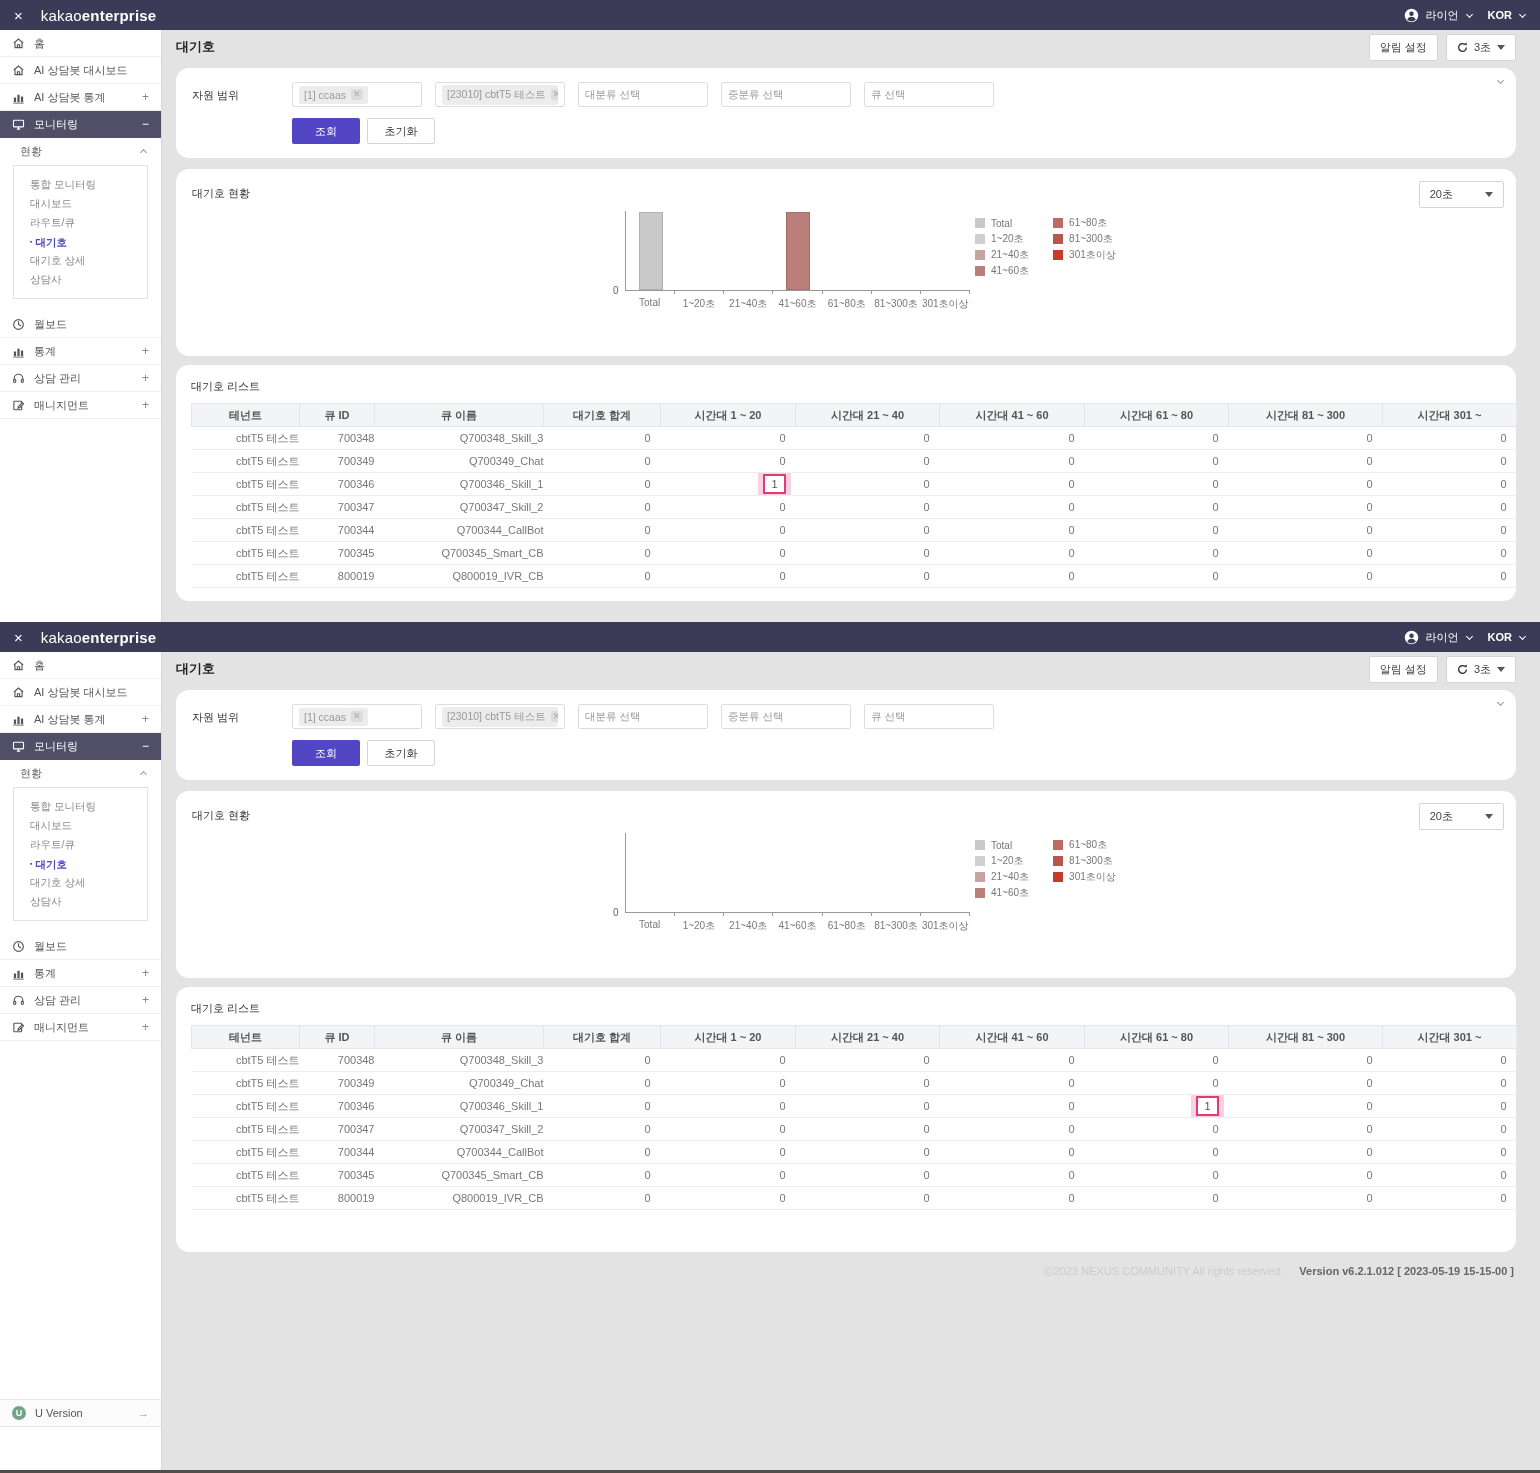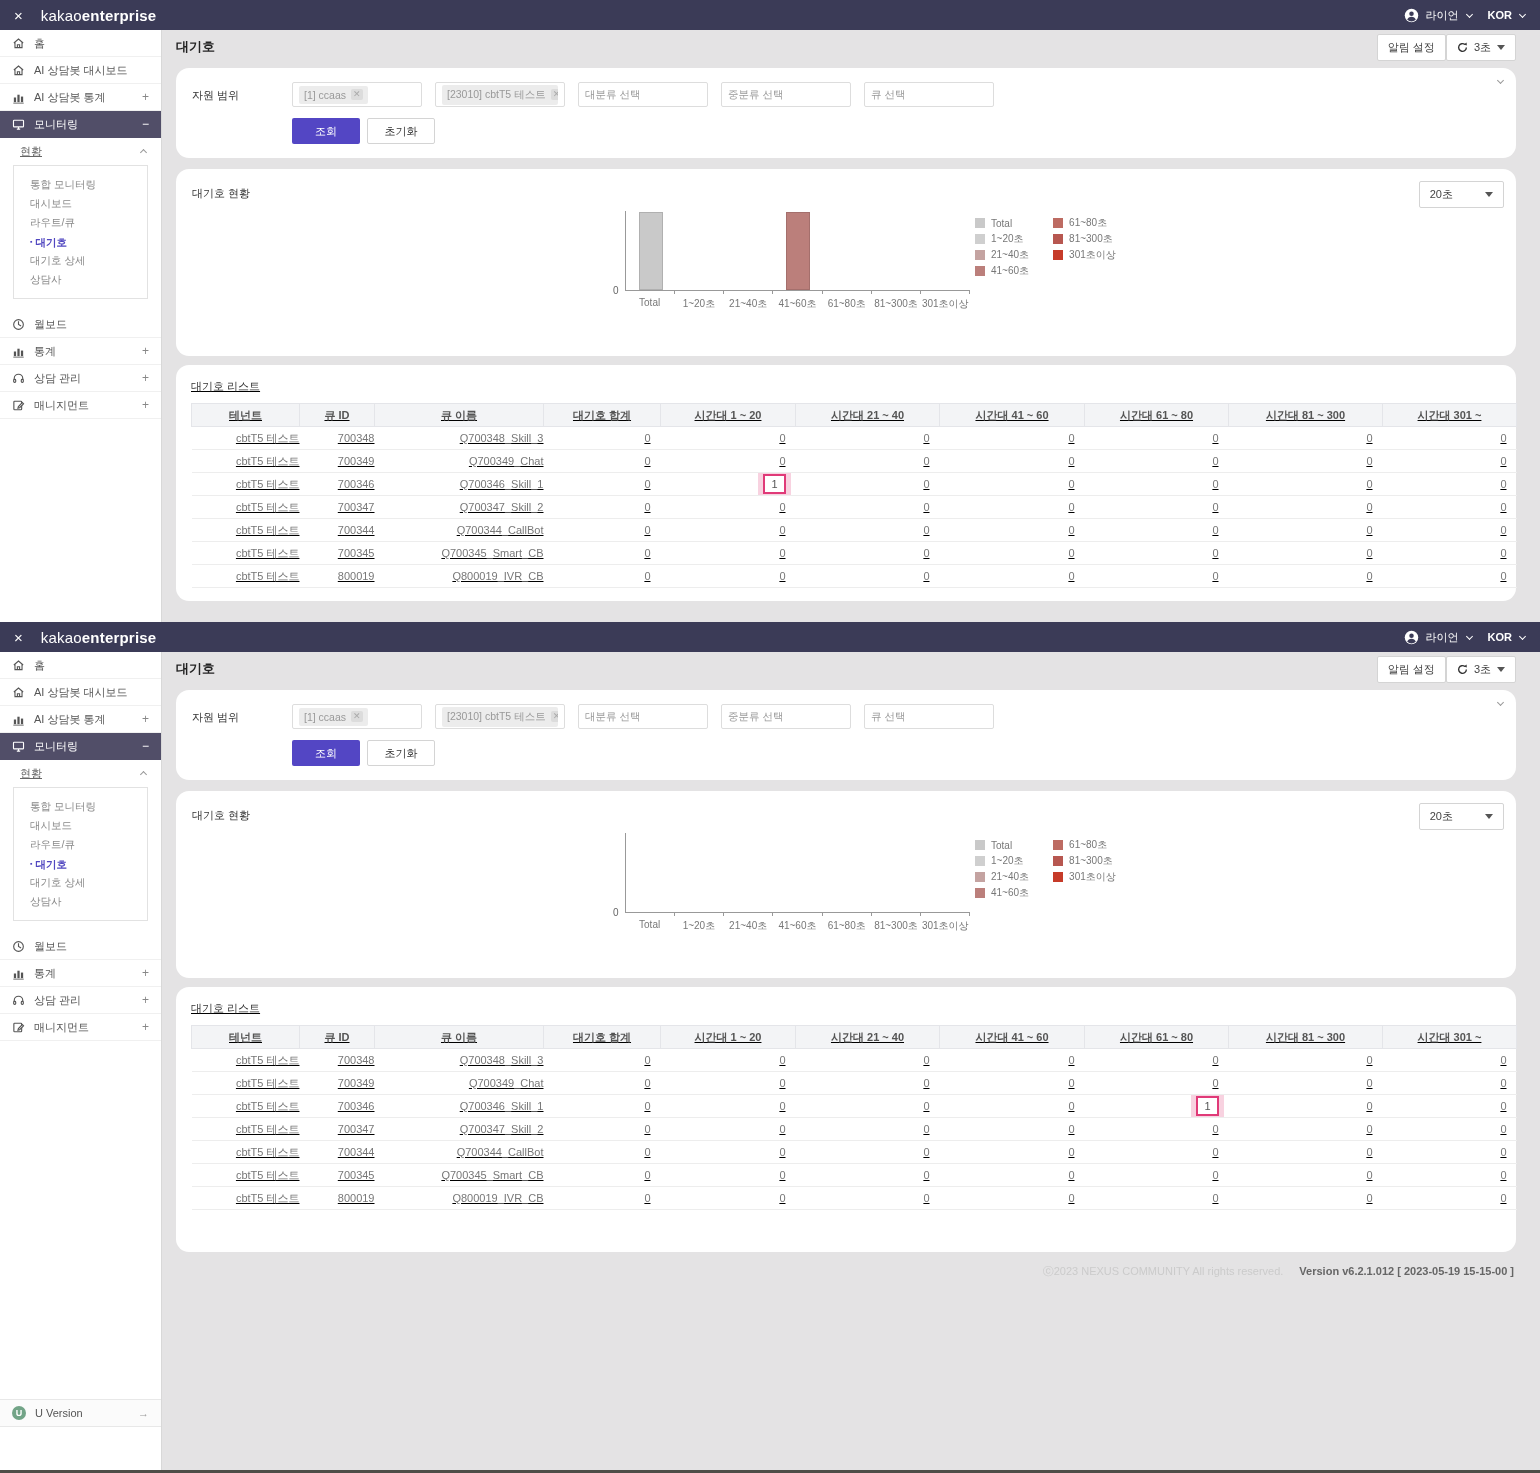--- a/index.html
+++ b/index.html
@@ -27,39 +27,39 @@
   .app-body { flex:1; display:flex; min-height:0; }
   .sidebar { width:162px; flex:0 0 162px; background:#fff; border-right:1px solid #d8d8d8;
              display:flex; flex-direction:column; font-size:11px; color:#555; }
   .nav-item { height:27px; flex:0 0 27px; display:flex; align-items:center; gap:9px;
               padding:0 12px; border-bottom:1px solid #f0f0f0; cursor:pointer; }
   .nav-item svg { width:13px; height:13px; flex:0 0 13px; }
   .nav-expand { margin-left:auto; color:#888; font-size:12px; }
   .nav-item.active { background:#514e68; color:#fff; border-bottom-color:#514e68; }
   .nav-item.active .nav-expand { color:#fff; }
   .section-row { height:26px; flex:0 0 26px; display:flex; align-items:center;
-                 padding:0 14px 0 20px; color:#666;text-decoration:underline; }
+                 padding:0 14px 0 20px; color:#666; }
   .section-row .chev { margin-left:auto; color:#999; }
   .submenu-box { margin:1px 13px 12px 13px; border:1px solid #e2e2e2; padding:9px 0; background:#fff; }
   .submenu-item { height:19px; line-height:19px; padding-left:16px; color:#888;
                   font-size:10.5px; cursor:pointer; white-space:nowrap; }
   .submenu-item.selected { color:#5147c0; font-weight:700; }
   .submenu-item .bullet { font-size:7px; vertical-align:2px; margin-right:3px; }
   .u-record { margin-top:auto; margin-bottom:46px; height:28px; flex:0 0 28px;
               border-top:1px solid #e8e8e8; border-bottom:1px solid #e8e8e8;
               display:flex; align-items:center; gap:9px; padding:0 12px; background:#fbfbfb; }
   .u-badge { width:14px; height:14px; border-radius:50%; background:#72a487; color:#fff;
              font-size:9px; font-weight:700; display:flex; align-items:center; justify-content:center; }
   .u-arrow { margin-left:auto; color:#999; font-size:11px; }
 
   
   .main { flex:1; min-width:0; display:flex; flex-direction:column; padding:0 24px 0 14px; }
   .titlebar { height:34px; flex:0 0 34px; display:flex; align-items:center; }
   .page-title { font-size:13px; font-weight:700; color:#222; }
-  .titlebar-right { margin-left:auto; display:flex; }
+  .titlebar-right { margin-left:auto; display:flex; gap:8px; }
   .btn-white { background:#fff; border:1px solid #d4d4d4; border-radius:2px; font-size:11px;
                color:#444; padding:5px 10px; display:flex; align-items:center; gap:6px; cursor:pointer;
                font-family:inherit; }
   .refresh-btn svg { width:11px; height:11px; }
   .caret-down { width:0; height:0; border-left:4px solid transparent; border-right:4px solid transparent;
                 border-top:5px solid #555; display:inline-block; }
   .panel { background:#fff; border-radius:13px; }
 
   
   .filter-panel { flex:0 0 auto; margin-top:4px; padding:14px 16px 14px 16px; position:relative; }
@@ -91,21 +91,21 @@
   .bar { position:absolute; left:50%; transform:translateX(-50%); bottom:0; width:24px; }
   .zero-label { position:absolute; left:-13px; bottom:-6px; font-size:10px; color:#666; }
   .xlabels { display:flex; width:345px; margin-top:6px; }
   .xlabels span { width:49.28px; text-align:center; font-size:10px; color:#777; white-space:nowrap; }
   .legend { position:absolute; left:799px; top:46px; display:grid; grid-auto-flow:column;
             grid-template-rows:repeat(4,16px); grid-template-columns:auto auto; column-gap:24px; }
   .legend-item { display:flex; align-items:center; gap:6px; font-size:10px; color:#777; white-space:nowrap; }
   .swatch { width:10px; height:10px; flex:0 0 10px; }
 
   
-  .table-panel { flex:0 0 auto; margin-top:9px; padding:14px 15px 13px 15px;text-decoration:underline; }
+  .table-panel { flex:0 0 auto; margin-top:9px; padding:14px 15px 13px 15px; }
   .app-bottom .table-panel { padding-bottom:42px; }
   .panel-title.list { margin-bottom:9px; display:block; }
   table.qtable { width:100%; border-collapse:collapse; font-size:11px; table-layout:fixed; }
   .qtable thead th { background:#f3f4f6; border:1px solid #e4e5e9; color:#555; font-weight:700;
                      height:23px; text-align:center; white-space:nowrap; overflow:hidden; }
   .qtable tbody td { height:23px; border-bottom:1px solid #ededed; color:#777; white-space:nowrap;
                      overflow:hidden; }
   .qtable tbody tr:first-child td { border-top:1px solid #ededed; }
   .td-l { text-align:right; padding-left:8px; }
   .td-r { text-align:right; padding-right:10px; color:#888; }

